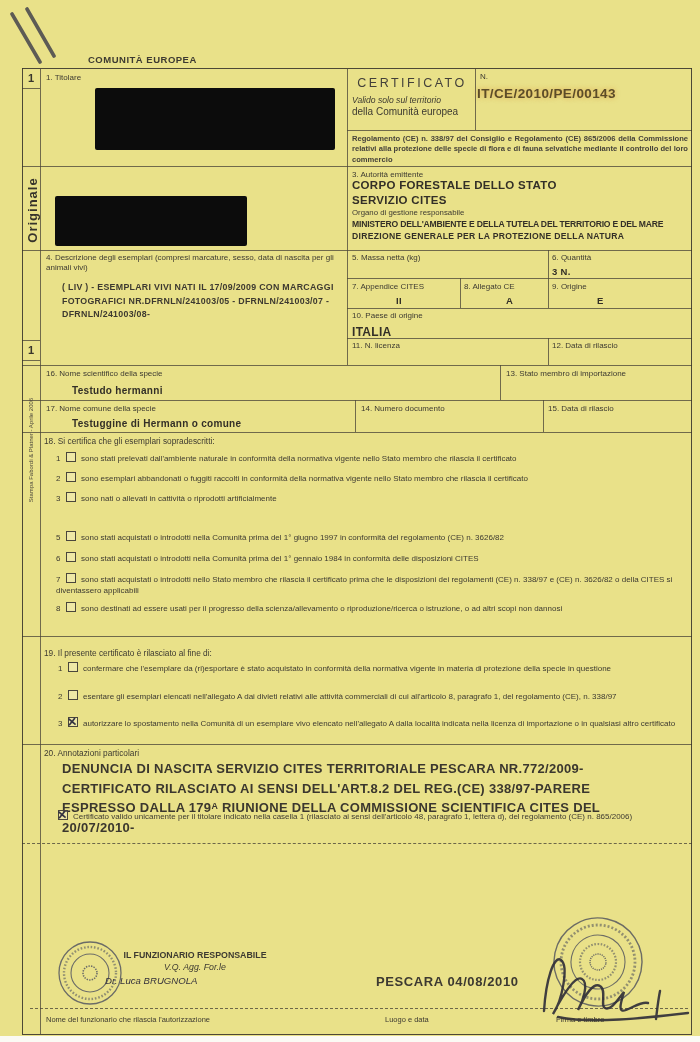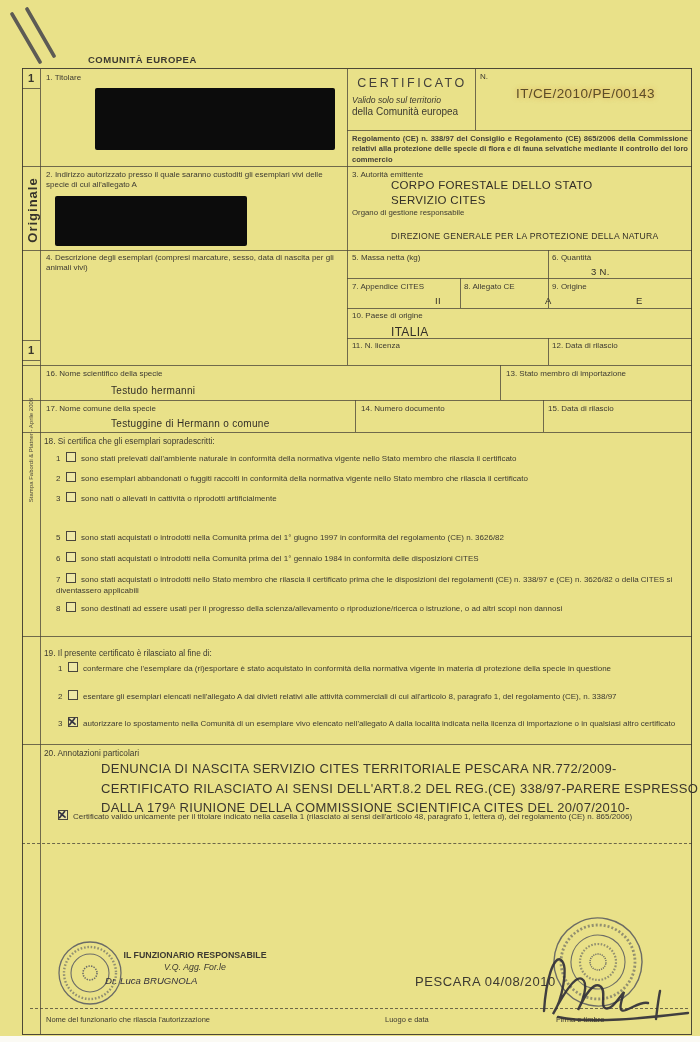--- a/index.html
+++ b/index.html
@@ -5,21 +5,21 @@
   html,body{margin:0;padding:0;background:#f6f4ee;}
   #page{position:relative;width:700px;height:1042px;background:#fbfaf4;overflow:hidden;
         font-family:"Liberation Sans",sans-serif;color:#3a372f;}
   #paper{position:absolute;left:0;top:0;width:700px;height:1036px;background:#e9e189;}
   .hl{position:absolute;height:0;border-top:1px solid rgba(78,72,58,.78);}
   .hl.strong{border-top:1.5px solid rgba(60,55,45,.9);}
   .hl.dash{border-top:1px dashed rgba(78,72,58,.8);}
   .vl{position:absolute;width:0;border-left:1px solid rgba(78,72,58,.78);}
   .vl.strong{border-left:1.5px solid rgba(60,55,45,.9);}
   .lbl{position:absolute;font-size:8px;line-height:1.25;color:#3d3a31;}
-  .val{position:absolute;font-weight:normal;color:#332f27;letter-spacing:.3px;padding-left:39px;}
+  .val{position:absolute;font-weight:bold;color:#332f27;letter-spacing:.3px;}
   .redact{position:absolute;background:#0c0c0c;border-radius:2px;}
   .rot{position:absolute;white-space:nowrap;transform:translate(-50%,-50%) rotate(-90deg);}
   .cbrow{position:absolute;font-size:8px;line-height:1.4;color:#3d3a31;}
   .num{display:inline-block;width:10px;}
   .cb{display:inline-block;position:relative;width:8px;height:8px;border:1px solid #4a463c;
       background:rgba(255,255,255,.25);vertical-align:-1px;margin-right:5px;}
   .cb.checked::after{content:"✕";position:absolute;left:-2px;top:-4px;font-size:12px;
       color:#343341;font-weight:bold;transform:rotate(-6deg);}
   .copybox{position:absolute;left:22px;width:18px;text-align:center;font-size:11px;
       font-weight:bold;color:#38352c;}
@@ -80,30 +80,31 @@
   <div class="lbl" style="left:46px;top:73px">1. Titolare</div>
   <div class="redact" style="left:95px;top:88px;width:240px;height:62px"></div>
 
   <div class="lbl" style="left:352px;top:76px;width:120px;text-align:center;font-size:12.5px;letter-spacing:2.5px;color:#43403a">CERTIFICATO</div>
   <div class="lbl" style="left:352px;top:95px;width:120px;font-style:italic;font-size:8.6px">Valido solo sul territorio</div>
   <div class="lbl" style="left:352px;top:106px;width:120px;font-size:10px">della Comunità europea</div>
   <div class="lbl" style="left:480px;top:72px">N.</div>
   <div class="val" style="left:477px;top:86px;font-size:13.5px;letter-spacing:.4px;color:#5c4c28;text-shadow:0 0 5px rgba(214,120,26,.55)">IT/CE/2010/PE/00143</div>
   <div class="lbl" style="left:352px;top:134px;width:336px;font-size:7.6px;font-weight:bold;color:#45423a;line-height:1.35;text-align:justify">Regolamento (CE) n. 338/97 del Consiglio e Regolamento (CE) 865/2006 della Commissione relativi alla protezione delle specie di flora e di fauna selvatiche mediante il controllo del loro commercio</div>
 
-  <div class="lbl" style="left:46px;top:170px;width:296px">2. Indirizzo autorizzato presso il quale saranno custoditi gli esemplari vivi delle specie di cui all'allegato A</div>
   <div class="redact" style="left:55px;top:196px;width:192px;height:50px"></div>
 
   <div class="lbl" style="left:352px;top:170px">3. Autorità emittente</div>
   <div class="val" style="left:352px;top:179px;font-size:11.5px">CORPO FORESTALE DELLO STATO</div>
   <div class="val" style="left:352px;top:194px;font-size:11.5px">SERVIZIO CITES</div>
   <div class="lbl" style="left:352px;top:208px;font-size:7.8px">Organo di gestione responsabile</div>
+  <div class="val" style="left:352px;top:219px;font-size:8.6px;letter-spacing:-.2px;white-space:nowrap">MINISTERO DELL'AMBIENTE E DELLA TUTELA DEL TERRITORIO E DEL MARE</div>
   <div class="val" style="left:352px;top:231px;font-size:8.6px">DIREZIONE GENERALE PER LA PROTEZIONE DELLA NATURA</div>
 
   <div class="lbl" style="left:46px;top:253px;width:296px">4. Descrizione degli esemplari (compresi marcature, sesso, data di nascita per gli animali vivi)</div>
+  <div class="val" style="left:62px;top:281px;width:272px;font-size:8.8px;line-height:1.55;color:#3d3930">( LIV ) - ESEMPLARI VIVI NATI IL 17/09/2009 CON MARCAGGI FOTOGRAFICI NR.DFRNLN/241003/05 - DFRNLN/241003/07 - DFRNLN/241003/08-</div>
 
   <div class="lbl" style="left:352px;top:253px">5. Massa netta (kg)</div>
   <div class="lbl" style="left:552px;top:253px">6. Quantità</div>
   <div class="val" style="left:552px;top:266px;font-size:9.5px">3 N.</div>
   <div class="lbl" style="left:352px;top:282px">7. Appendice CITES</div>
   <div class="lbl" style="left:464px;top:282px">8. Allegato CE</div>
   <div class="lbl" style="left:552px;top:282px">9. Origine</div>
   <div class="val" style="left:396px;top:295px;font-size:9.5px">II</div>
   <div class="val" style="left:506px;top:295px;font-size:9.5px">A</div>
   <div class="val" style="left:597px;top:295px;font-size:9.5px">E</div>

